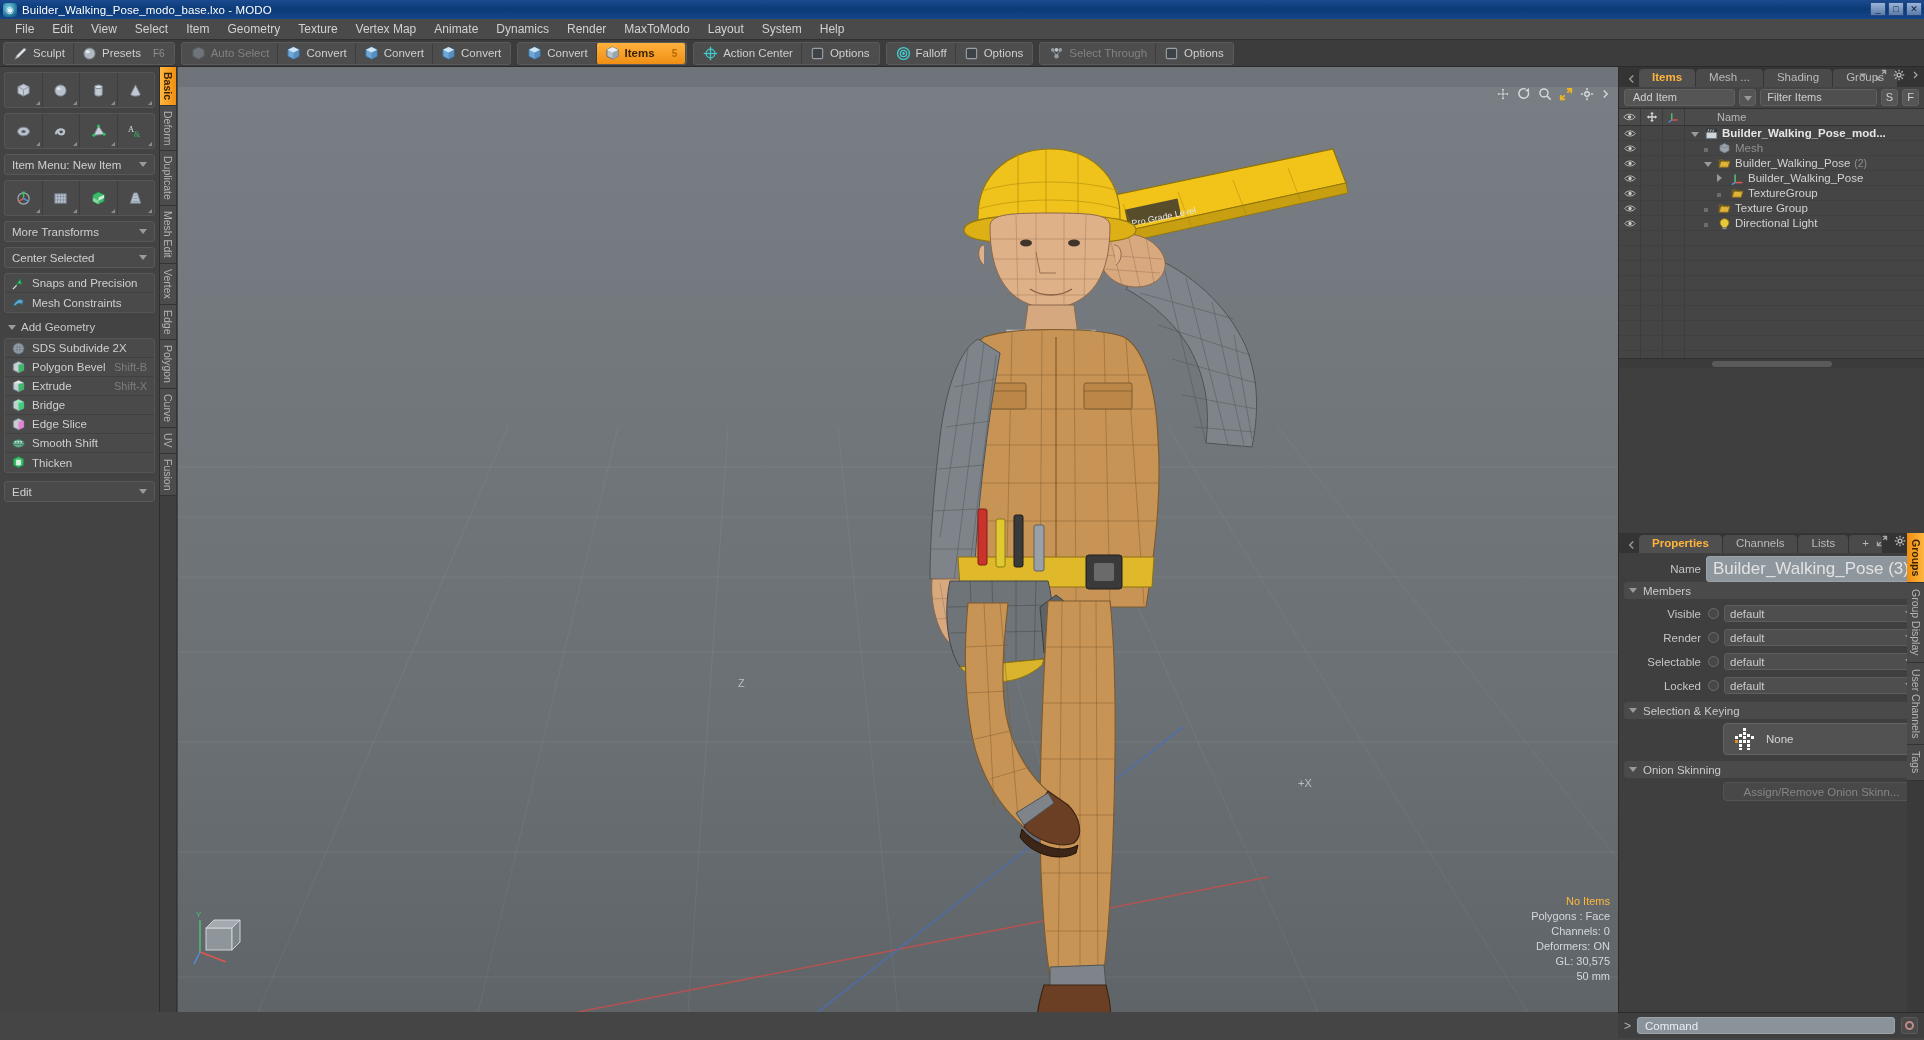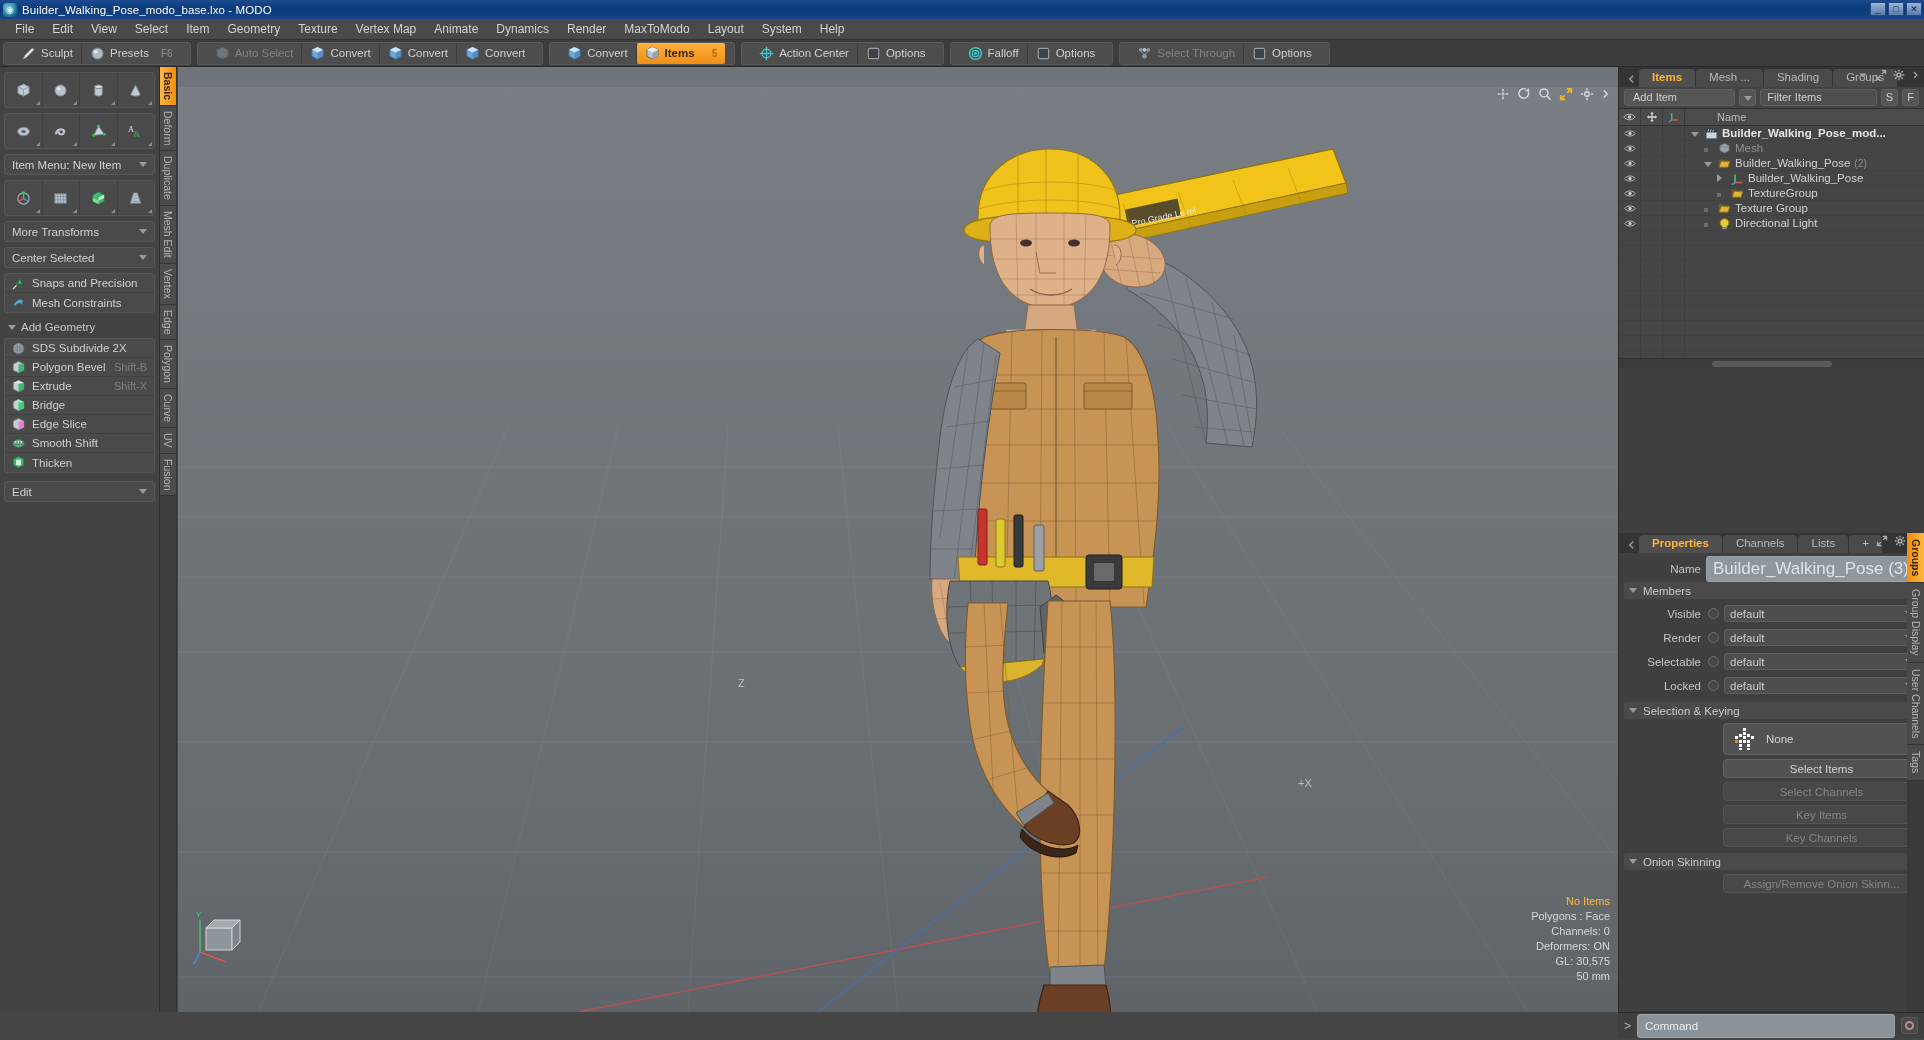--- a/index.html
+++ b/index.html
@@ -46,21 +46,21 @@
 
   
   .toolbar {
     position: absolute; left: 0; top: 40px; width: 1924px; height: 27px;
     background: #3c3c3c; border-bottom: 1px solid #2a2a2a;
     display: flex; align-items: center; gap: 0;
   }
   .tb-group {
     display: flex; align-items: center; height: 23px;
     background: #4d4d4d; border: 1px solid #5a5a5a; border-radius: 3px;
-    margin: 0 3px; padding: 0 9px;
+    margin: 0 3px; padding: 0 1px;
   }
   .tb-btn {
     display: flex; align-items: center; gap: 5px;
     height: 21px; padding: 0 8px; color: #cfcfcf; font-size: 11.5px;
     border-radius: 2px; white-space: nowrap;
   }
   .tb-btn.sep { border-left: 1px solid #3c3c3c; }
   .tb-btn.active { background: linear-gradient(180deg,#ffb13d,#f08f14); color: #3a2400; font-weight: bold; }
   .tb-btn.dim { color: #828282; }
   .tb-badge { color: #b86a00; font-size: 10px; margin-left: 12px; }
@@ -261,21 +261,21 @@
     margin-left: 182px; font-size: 11px; color: #c8c8c8; white-space: nowrap;
   }
   .status-text .bullet { color: #9a9a9a; padding: 0 6px; }
   .cmdbar {
     position: absolute; left: 1618px; top: 1012px; width: 306px; height: 26px;
     background: #3f3f3f; border-top: 1px solid #2b2b2b;
     display: flex; align-items: center; gap: 6px; padding: 0 6px;
   }
   .cmd-prompt { color: #b0b0b0; font-size: 12px; }
   .cmd-input {
-    flex: 1; height: 24px; background: #8a939a; border: 1px solid #9aa3aa; border-radius: 3px;
+    flex: 1; height: 17px; background: #8a939a; border: 1px solid #9aa3aa; border-radius: 3px;
     display: flex; align-items: center; padding: 0 7px; font-size: 11.5px; color: #e9eef1;
   }
   .cmd-rec { width: 17px; height: 17px; border-radius: 3px; background: #4a4a4a; border: 1px solid #5a5a5a;
     display: flex; align-items: center; justify-content: center; }
   .cmd-rec i { width: 9px; height: 9px; border-radius: 50%; border: 2px solid #c08a8a; display: block; }
 </style>
 </head>
 <body>
 
 <div class="app">
@@ -1250,26 +1250,20 @@
             <rect x="5" y="17" width="3" height="3"></rect>
               <rect x="13" y="17" width="3" height="3"></rect>
             <rect x="5" y="21" width="3" height="2"></rect>
               <rect x="13" y="21" width="3" height="2"></rect>
           </g>
           <rect x="1" y="13" width="3" height="3" fill="#e08a2a"></rect>
         </svg>
         <span>None</span>
       </div>
 
-      <div id="selbuttons">
-          <div class="wide-btn">Select Items</div>
-          <div class="wide-btn disabled">Select Channels</div>
-          <div class="wide-btn disabled">Key Items</div>
-          <div class="wide-btn disabled">Key Channels</div>
-        </div>
 
       <div class="sec-head" style="margin-top:6px">
         <span class="tri"></span>
         <span>Onion Skinning</span>
       </div>
       <div class="wide-btn disabled">Assign/Remove Onion Skinn...</div>
     </div>
 
     <div class="vtabs-right" id="vtabsright">
         <div class="vtab-r active">Groups</div>

